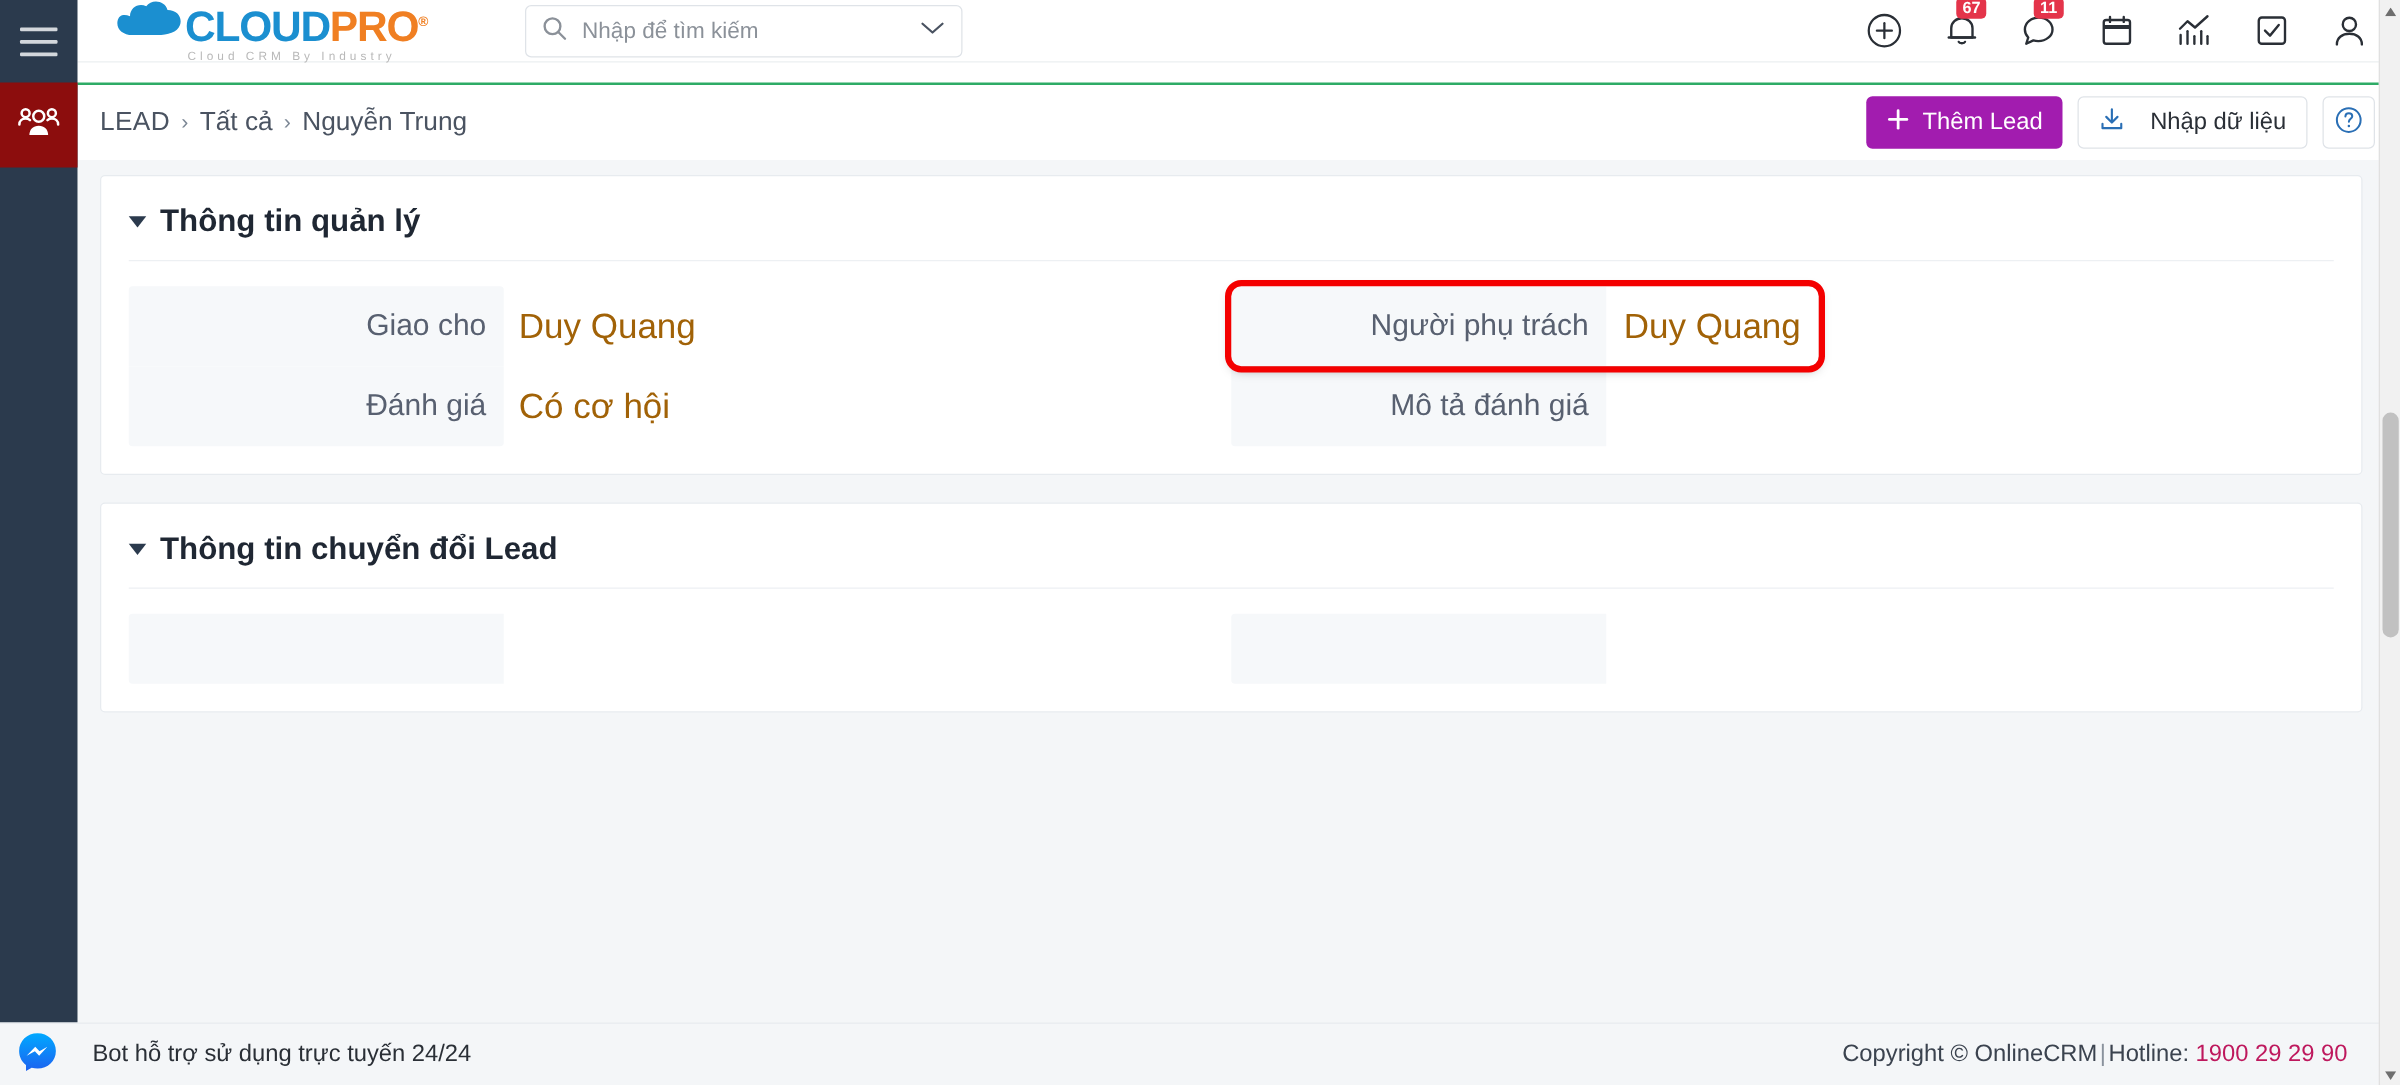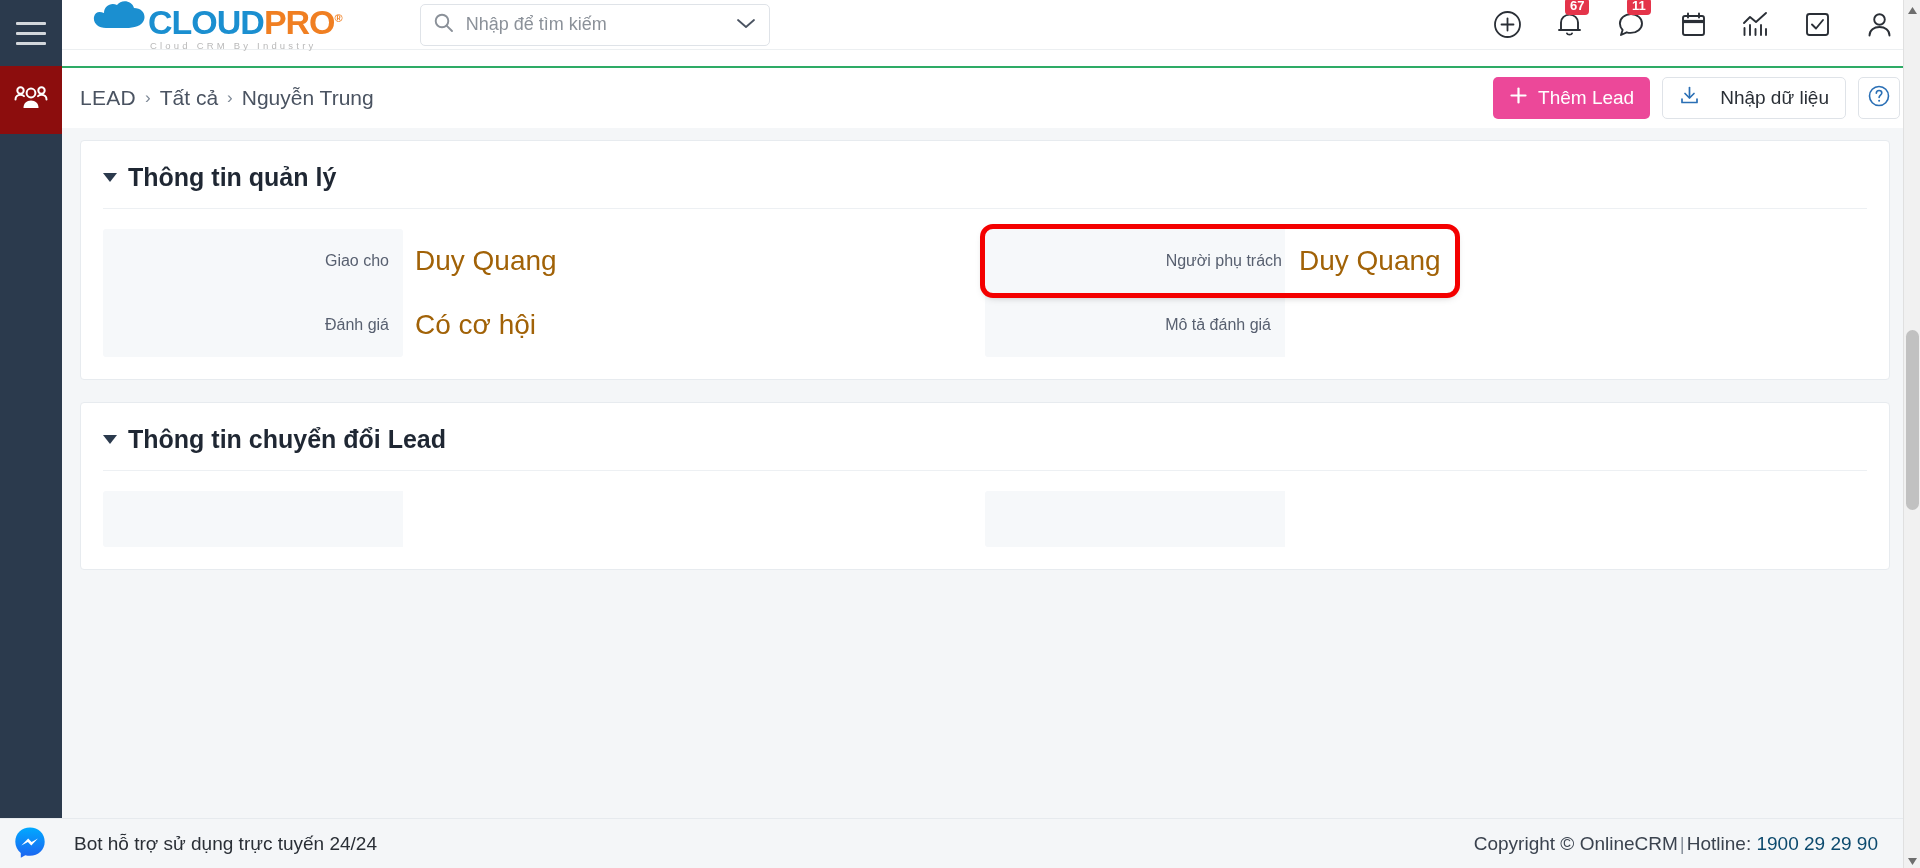--- a/index.html
+++ b/index.html
@@ -79,21 +79,21 @@
   #breadcrumb { margin-left: 18px; display: flex; align-items: center; font-size: 21px; color: #4a5361; }
   #breadcrumb .bc-sep { margin: 0 9px; color: #7c8795; font-size: 17px; }
   #breadcrumb .bc-item { cursor: pointer; }
   #breadcrumb .bc-item.lead { letter-spacing: .3px; }
 
   #header-actions { margin-left: auto; margin-right: 20px; display: flex; align-items: center; gap: 12px; }
   .btn {
     height: 42px; border-radius: 5px; display: flex; align-items: center;
     font-size: 19px; padding: 0 16px; cursor: pointer; white-space: nowrap;
   }
-  .btn-primary { background: #ec4899; color: #fff; gap: 10px; }
+  .btn-primary { background: #a21caf; color: #fff; gap: 10px; }
   .btn-ghost { background: #fff; border: 1px solid #dfe3e8; color: #2a2f36; gap: 20px; }
   .btn-icon {
     width: 42px; height: 42px; border-radius: 5px; border: 1px solid #dfe3e8;
     display: flex; align-items: center; justify-content: center; cursor: pointer; background: #fff;
   }
 
   
   #content {
     position: absolute; left: 62px; top: 128px; width: 1846px; height: 690px;
     background: #f4f6f8; padding: 12px 18px 0 18px; overflow: hidden;
@@ -105,21 +105,21 @@
   .card-head { display: flex; align-items: center; gap: 11px; padding: 8px 0 16px 0; cursor: pointer; }
   .caret { width: 0; height: 0; border-left: 7px solid transparent; border-right: 7px solid transparent;
            border-top: 9px solid #2b3a4d; }
   .card-title { font-size: 25px; color: #1f2733; font-weight: bold; }
   .divider { height: 1px; background: #edf0f3; margin-bottom: 20px; }
 
   .row { display: flex; }
   .col { width: 50%; display: flex; padding-right: 26px; }
   .lbl {
     width: 300px; flex: none; background: #f6f8fa; text-align: right;
-    font-size: 16px; color: #586070; padding: 16px 14px;
+    font-size: 24px; color: #586070; padding: 16px 14px;
     display: flex; align-items: center; justify-content: flex-end;
     border-radius: 3px 0 0 3px; min-height: 56px;
   }
   .val {
     flex: 1; font-size: 28px; color: #a16207; padding: 16px 12px;
     display: flex; align-items: center; min-height: 56px;
   }
 
   
   .labelstack {
@@ -142,21 +142,21 @@
 
   
   #footer {
     position: absolute; left: 0; bottom: 0; width: 1920px; height: 50px;
     background: #f4f6f8; border-top: 1px solid #e6eaee;
     display: flex; align-items: center; z-index: 50;
   }
   #fb-chat { display: flex; align-items: center; gap: 28px; margin-left: 14px; cursor: pointer; }
   #fb-chat .lbl2 { font-size: 19px; color: #2a2f36; }
   #copyright { margin-left: auto; margin-right: 42px; font-size: 19px; color: #3b434f; }
-  #copyright .hot { color: #0c4a6e; cursor: pointer; }
+  #copyright .hot { color: #be185d; cursor: pointer; }
   #copyright .pipe { color: #8a929d; margin: 0 2px; }
 
   
   #scrollbar {
     position: absolute; right: 0; top: 0; width: 17px; height: 868px;
     background: #f1f1f1; border-left: 1px solid #e0e0e0; z-index: 60;
   }
   .sb-arrow {
     width: 17px; height: 17px; display: flex; align-items: center; justify-content: center;
     cursor: pointer; background: #f1f1f1;
@@ -325,21 +325,21 @@
     </div>
     <div class="divider"></div>
 
     <div class="row">
       <div class="col">
         <div class="lbl" style="border-radius:3px 3px 0 0;">Giao cho</div>
         <div class="val">Duy Quang</div>
       </div>
       <div class="col">
         <div class="hl" style="display:flex;">
-          <div class="lbl" style="min-height:50px;padding:12px 3px;">Người phụ trách</div>
+          <div class="lbl" style="min-height:50px;padding:12px 14px;">Người phụ trách</div>
           <div class="val" style="min-height:50px;padding:12px 14px;">Duy Quang</div>
         </div>
       </div>
     </div>
 
     <div class="row">
       <div class="col">
         <div class="lbl" style="border-radius:0 0 3px 3px;">Đánh giá</div>
         <div class="val">Có cơ hội</div>
       </div>

